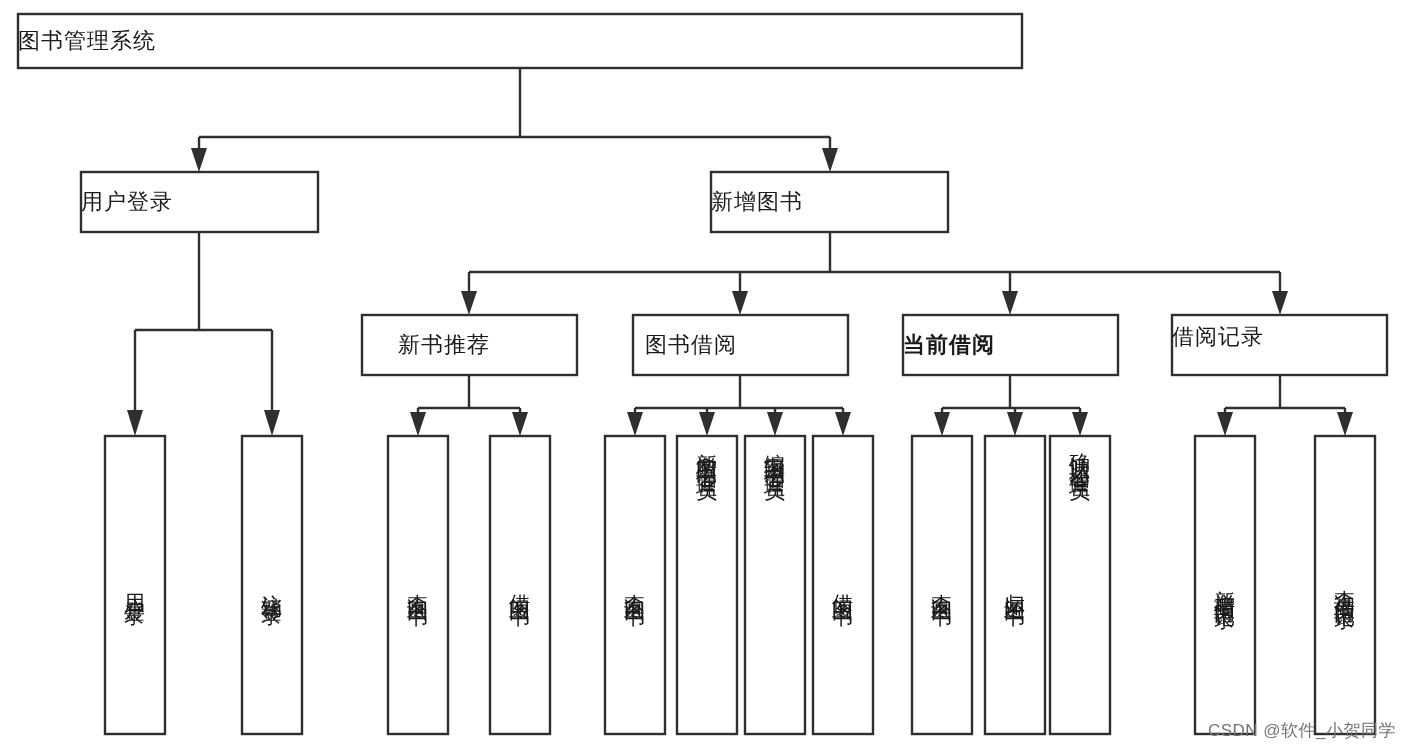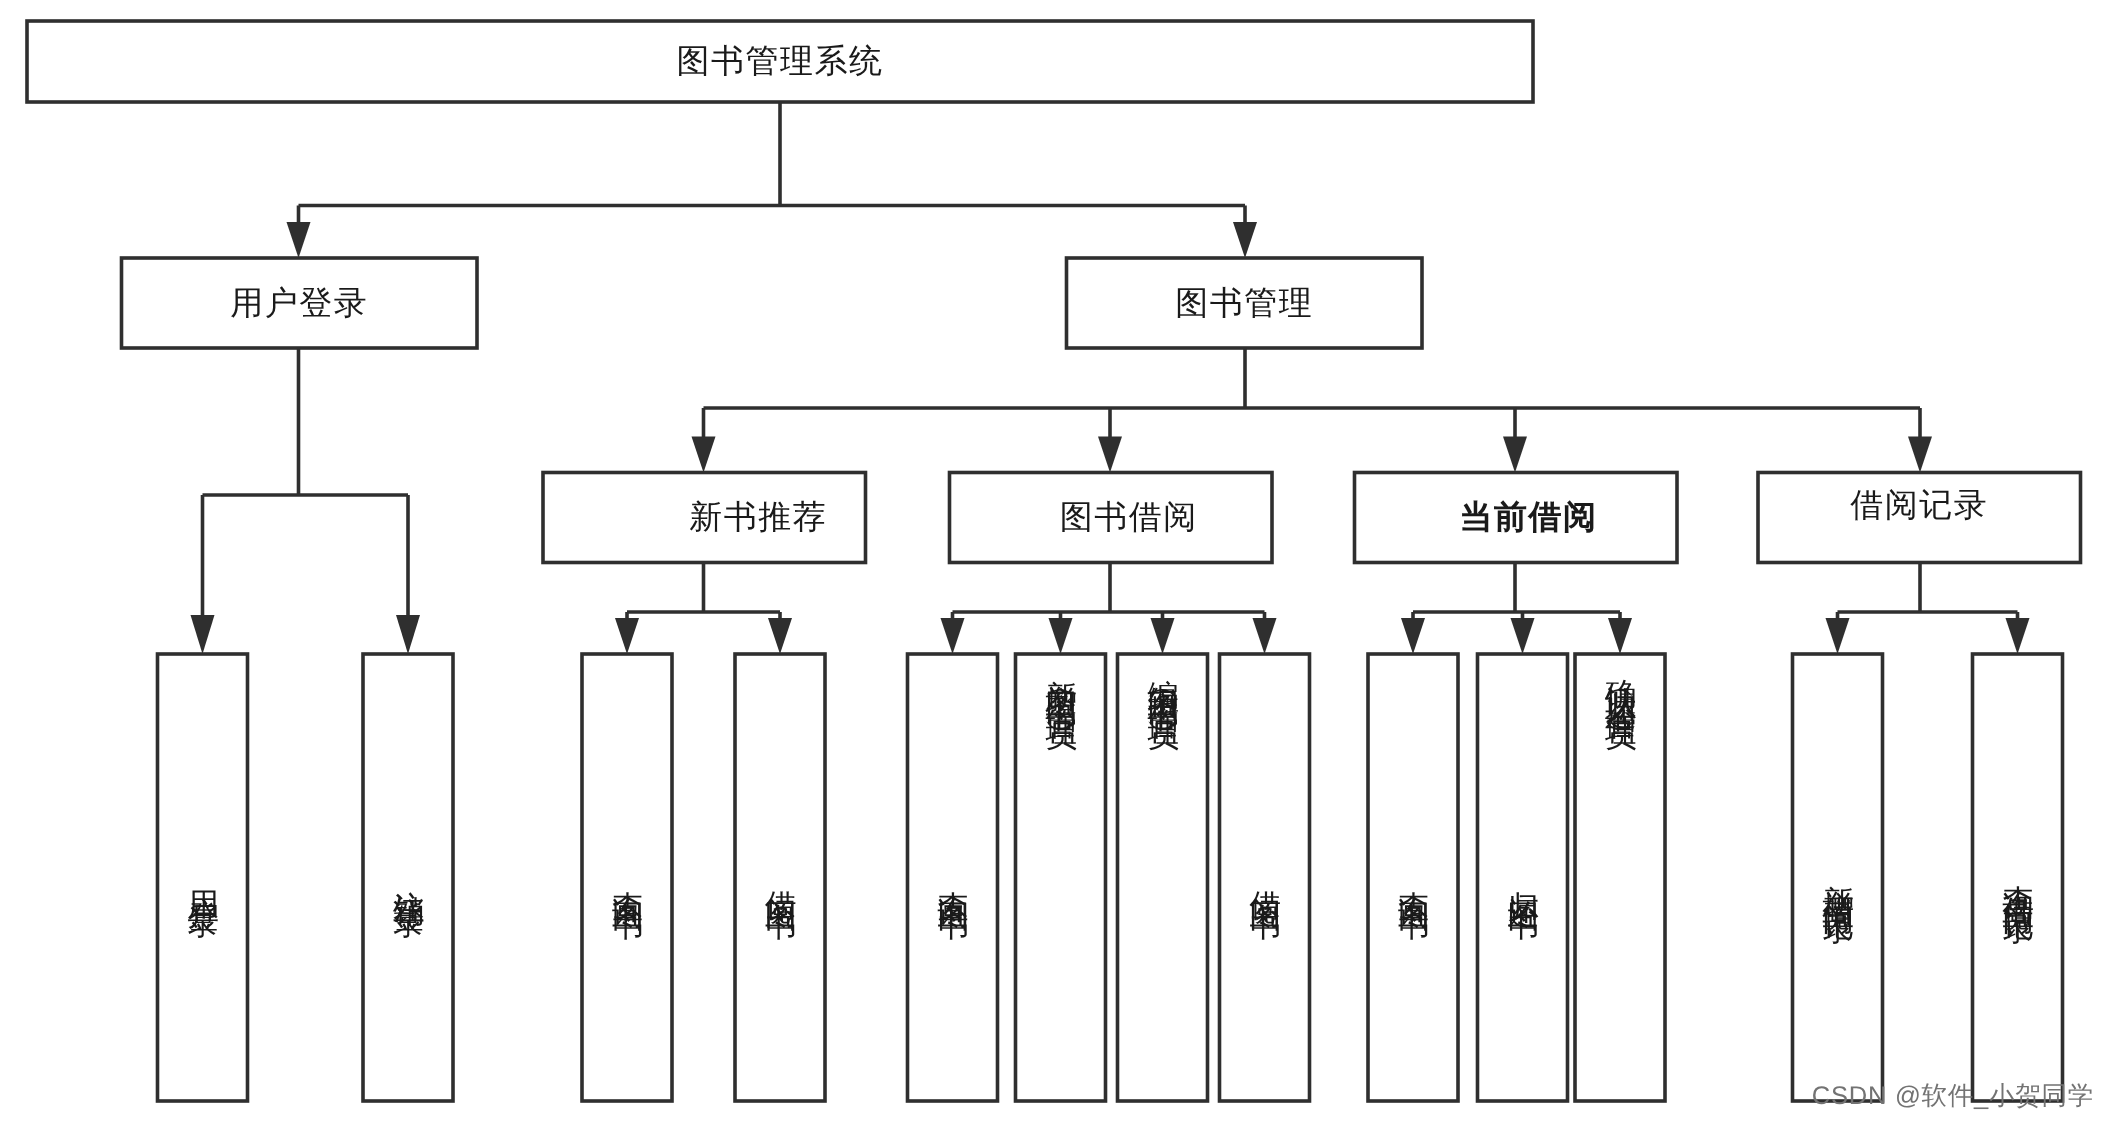--- a/index.html
+++ b/index.html
@@ -55,21 +55,20 @@
     font-size: 21px;
     line-height: 1;
     letter-spacing: 4px;
     color: #1a1a1a;
     white-space: nowrap;
   }
   .hlabel-wrap {
     position: absolute;
     display: flex;
     align-items: center;
-    justify-content: center;
     pointer-events: none;
   }
   .hlabel-text {
     font-family: "Liberation Sans", "DejaVu Sans", sans-serif;
     font-size: 22px;
     color: #1a1a1a;
     white-space: nowrap;
     letter-spacing: 1px;
   }
   #watermark {
@@ -193,21 +192,21 @@
   </svg>
 
   <div class="hlabel-wrap" style="left:18px; top:14px; width:1004px; height:54px;">
     <span class="hlabel-text">图书管理系统</span>
   </div>
 
   <div class="hlabel-wrap" style="left:81px; top:172px; width:237px; height:60px;">
     <span class="hlabel-text">用户登录</span>
   </div>
   <div class="hlabel-wrap" style="left:711px; top:172px; width:237px; height:60px;">
-    <span class="hlabel-text">图书管理</span>
+    <span class="hlabel-text">新增图书</span>
   </div>
 
   <div class="hlabel-wrap" style="left:362px; top:315px; width:215px; height:60px;margin-left:36px;">
     <span class="hlabel-text">新书推荐</span>
   </div>
   <div class="hlabel-wrap" style="left:633px; top:315px; width:215px; height:60px;padding-left:12px;">
     <span class="hlabel-text">图书借阅</span>
   </div>
   <div class="hlabel-wrap" style="left:903px; top:315px; width:232px; height:60px;font-weight:bold;">
     <span class="hlabel-text">当前借阅</span>

